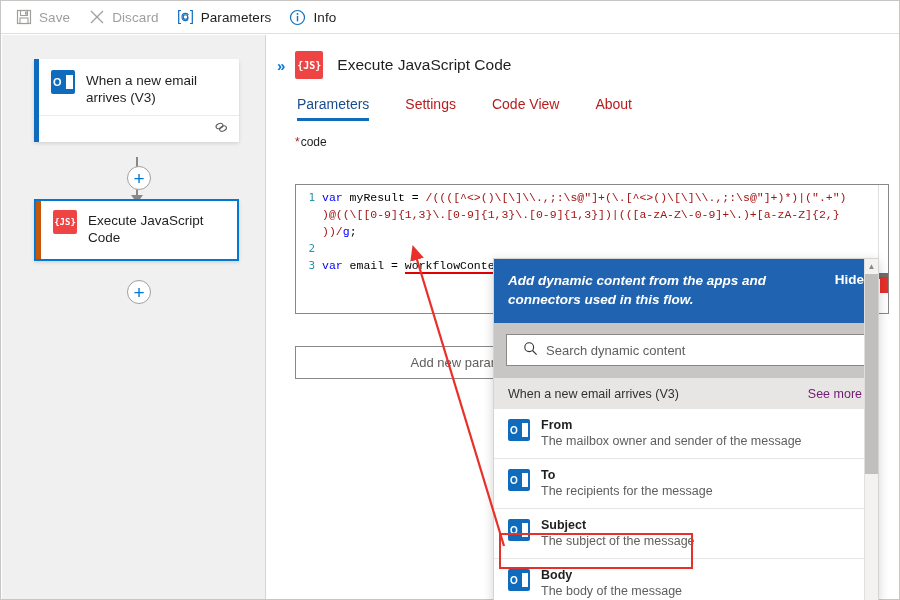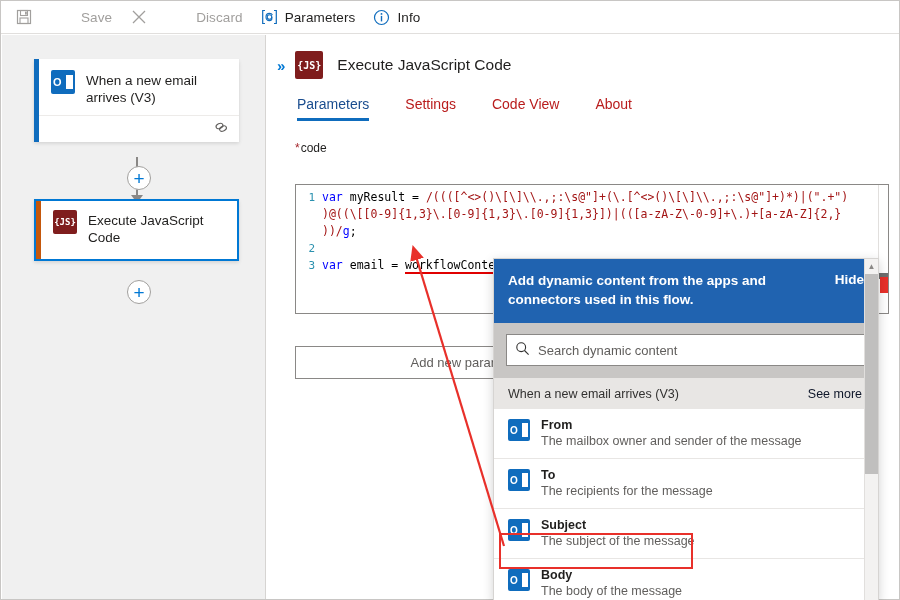--- a/index.html
+++ b/index.html
@@ -14,21 +14,21 @@
 
   
   .toolbar{
     position:absolute;left:0;top:0;width:898px;height:33px;
     background:#ffffff;border-bottom:1px solid #e1dfdd;
     display:flex;align-items:center;box-sizing:border-box;padding-left:14px;
   }
   .tb-item{display:flex;align-items:center;height:33px;margin-right:18px;cursor:default;}
   .tb-item .ic{width:17px;height:17px;margin-right:7px;display:flex;align-items:center;justify-content:center;}
   .tb-label{font-size:13.5px;letter-spacing:.1px;}
-  .tb-disabled .tb-label{color:#a19f9d;margin-left:42px;}
+  .tb-disabled .tb-label{color:#a19f9d;}
   .tb-enabled .tb-label{color:#201f1e;}
 
   
   .canvas{
     position:absolute;left:1px;top:34px;width:264px;height:564px;
     background:#f0f0f0;box-sizing:border-box;
     border-right:1px solid #d6d4d2;
     overflow:hidden;
   }
   .node{
@@ -59,66 +59,66 @@
   .pane{position:absolute;left:266px;top:34px;width:632px;height:564px;background:#ffffff;overflow:hidden;}
   .pane-head{display:flex;align-items:center;padding:16px 0 0 10px;}
   .chev{color:#0078d4;font-size:15px;font-weight:bold;letter-spacing:-2px;margin-right:12px;cursor:pointer;}
   .pane-ic{width:28px;height:28px;border-radius:2px;display:flex;align-items:center;justify-content:center;margin-right:14px;}
   .pane-title{font-size:15.5px;color:#201f1e;}
   .tabs{display:flex;padding-left:30px;margin-top:13px;}
   .tab{padding:4px 0 9px 0;margin-right:36px;font-size:14px;color:#b91c1c;cursor:pointer;position:relative;}
   .tab.active{color:#1a4d8f;}
   .tab.active:after{content:"";position:absolute;left:0;right:0;bottom:0;height:3px;background:#0f6cbd;}
 
-  .field-label{margin:20px 0 4px 28px;font-size:12px;color:#201f1e;}
+  .field-label{margin:14px 0 4px 28px;font-size:12px;color:#201f1e;}
   .req{color:#a4262c;margin-right:1px;}
 
   .editor{
     position:absolute;left:28px;top:149px;width:594px;height:130px;
     background:#ffffff;border:1px solid #8a8886;box-sizing:border-box;overflow:hidden;
   }
   .code{
     position:absolute;left:0;top:0;right:0;bottom:0;
     font-family:"DejaVu Sans Mono","Liberation Mono",monospace;font-size:11.5px;line-height:17px;
     padding-top:4px;
   }
   .cline{display:flex;}
   .gutter{width:26px;flex:0 0 26px;text-align:right;padding-right:7px;color:#2b91af;
           font-family:"DejaVu Sans Mono",monospace;font-size:11px;box-sizing:border-box;user-select:none;}
-  .ctext{white-space:pre;color:#000000;}
+  .ctext{white-space:pre;color:#000000;font-family:Liberation Mono, monospace;}
   .kw{color:#0000ff;}
   .rx{color:#a31515;}
   .hl-underline{border-bottom:2px solid #e00000;padding-bottom:0px;}
   .cursor-mark{position:absolute;right:0;top:92px;width:8px;height:16px;background:#e8302a;}
   .editor-scroll-track{position:absolute;right:0;top:0;width:9px;bottom:0;background:#ffffff;border-left:1px solid #e1dfdd;}
   .editor-scroll-thumb{position:absolute;right:0;top:88px;width:9px;height:6px;background:#6e6e6e;}
 
   .addparam{
     position:absolute;left:28px;top:311px;width:230px;height:33px;
     border:1px solid #8a8886;box-sizing:border-box;background:#ffffff;
     display:flex;align-items:center;padding-left:10px;font-size:13px;color:#605e5c;justify-content:flex-end;
   }
 
   
   .flyout{
     position:absolute;left:492px;top:257px;width:386px;height:343px;
     background:#ffffff;box-shadow:0 3px 10px rgba(0,0,0,.18);box-sizing:border-box;
     border:1px solid #d6d4d2;overflow:hidden;
   }
   .fly-head{background:#2063b0;color:#ffffff;padding:12px 14px 14px 14px;display:flex;align-items:flex-start;}
-  .fly-head-text{font-size:13.5px;line-height:19px;font-weight:600;flex:1;padding-right:10px;}
+  .fly-head-text{font-size:13.5px;line-height:19px;font-weight:600;flex:1;padding-right:10px;font-style:italic;}
   .fly-hide{font-size:13.5px;color:#ffffff;cursor:pointer;font-weight:600;padding-top:1px;text-align:right;}
   .fly-search-wrap{background:#c8c6c4;padding:11px 12px 12px 12px;}
-  .fly-search{background:#ffffff;border:1px solid #8a8886;height:30px;display:flex;align-items:center;padding-left:8px;}
+  .fly-search{background:#ffffff;border:1px solid #8a8886;height:30px;display:flex;align-items:center;padding-left:16px;}
   .fly-search input{border:0;outline:0;font-family:"Liberation Sans",sans-serif;font-size:13px;color:#201f1e;
                     width:320px;background:transparent;padding-left:8px;}
   .fly-search input::placeholder{color:#605e5c;}
   .fly-group{background:#e8e6e4;height:31px;display:flex;align-items:center;justify-content:space-between;
              padding:0 16px 0 14px;font-size:12.5px;color:#323130;}
-  .see-more{color:#0f172a;cursor:pointer;}
+  .see-more{color:#701a75;cursor:pointer;}
   .fly-list{position:relative;background:#ffffff;}
   .fly-item{display:flex;align-items:flex-start;padding:8px 12px 8px 14px;border-bottom:1px solid #e8e6e4;cursor:pointer;}
   .fly-item:last-child{border-bottom:0;}
   .fi-ic{width:22px;height:22px;flex:0 0 22px;margin-right:11px;border-radius:2px;
          display:flex;align-items:center;justify-content:center;margin-top:2px;}
   .fi-name{font-size:12.5px;font-weight:bold;color:#201f1e;line-height:16px;}
   .fi-desc{font-size:12.5px;color:#605e5c;line-height:17px;}
   .fly-scroll-track{position:absolute;right:0;top:0;width:13px;bottom:0;background:#f3f2f1;border-left:1px solid #e1dfdd;}
   .fly-scroll-up{position:absolute;right:0;top:0;width:13px;height:14px;display:flex;align-items:center;justify-content:center;
                  background:#f3f2f1;color:#8a8886;font-size:8px;}
@@ -128,21 +128,21 @@
   .anno{position:absolute;left:0;top:0;width:900px;height:600px;pointer-events:none;}
   .hl-box{position:absolute;border:2px solid #e8302a;box-sizing:border-box;}
   #hl-body{left:498px;top:532px;width:194px;height:36px;}
 
   
   .ol{position:relative;background:#0f6cbd;}
   .ol:before{content:"O";position:absolute;left:2px;top:50%;transform:translateY(-50%);
              color:#fff;font-weight:bold;}
   .ol:after{content:"";position:absolute;right:1px;top:15%;bottom:15%;width:38%;
             background:#ffffff;border:1px solid #0f6cbd;box-sizing:border-box;}
-  .jsic{background:#7f1d1d;color:#ffffff;font-family:"DejaVu Sans Mono",monospace;font-weight:bold;}
+  .jsic{background:#ef4444;color:#ffffff;font-family:"DejaVu Sans Mono",monospace;font-weight:bold;}
 </style>
 </head>
 <body>
 
 <div id="root">
 
   <div class="toolbar">
 
     <div class="tb-item tb-disabled">
       <span class="ic">

